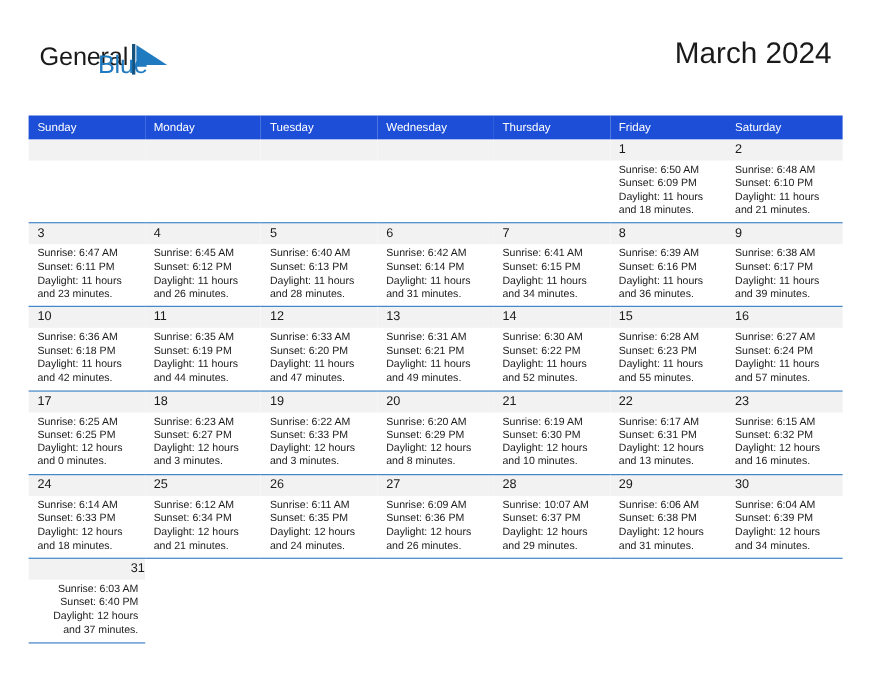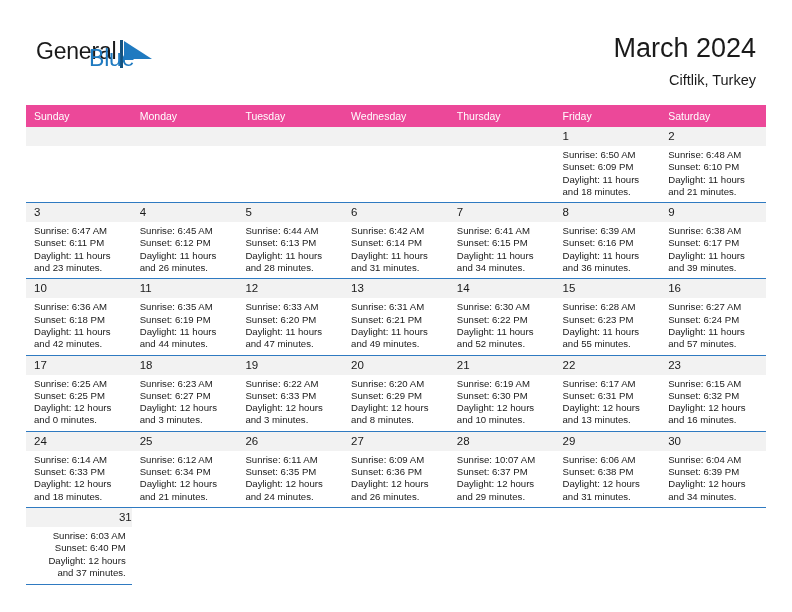--- a/index.html
+++ b/index.html
@@ -85,21 +85,21 @@
   
   .calendar {
     position: absolute;
     left: 26px;
     top: 105px;
     width: 740px;
     border-collapse: collapse;
     table-layout: fixed;
   }
   .calendar th {
-    background: #ec4899;
+    background: #1d4ed8;
     color: #ffffff;
     font-size: 10.5px;
     font-weight: normal;
     text-align: left;
     padding: 5px 0 5px 8px;
     height: 12px;
     border: none;
   }
   .calendar td {
     vertical-align: top;
@@ -155,21 +155,20 @@
         <svg width="34" height="28" viewBox="0 0 34 28" xmlns="http://www.w3.org/2000/svg">
           <rect x="0" y="0" width="3" height="28" fill="#15527e"></rect>
           <path d="M4,1 L32,19 L4,19 Z" fill="#1f7ac0"></path>
         </svg>
       </span>
       <span class="logo-blue">Blue</span>
     </div>
 
     <div class="title-block">
       <div class="cal-title">March 2024</div>
-      <div class="cal-subtitle">Ciftlik, Turkey</div>
     </div>
 
   </div>
 
   <table class="calendar">
     <colgroup>
       <col style="width:14.2857%">
         <col style="width:14.2857%">
         <col style="width:14.2857%">
       <col style="width:14.2857%">
@@ -239,21 +238,21 @@
             <div class="info">
               <div>Sunrise: 6:45 AM</div>
               <div>Sunset: 6:12 PM</div>
               <div>Daylight: 11 hours</div>
               <div>and 26 minutes.</div>
             </div>
           </td>
           <td>
             <span class="daynum">5</span>
             <div class="info">
-              <div>Sunrise: 6:44 AM</div>
+              <div>Sunrise: 6:40 AM</div>
               <div>Sunset: 6:13 PM</div>
               <div>Daylight: 11 hours</div>
               <div>and 28 minutes.</div>
             </div>
           </td>
           <td>
             <span class="daynum">6</span>
             <div class="info">
               <div>Sunrise: 6:42 AM</div>
               <div>Sunset: 6:14 PM</div>

